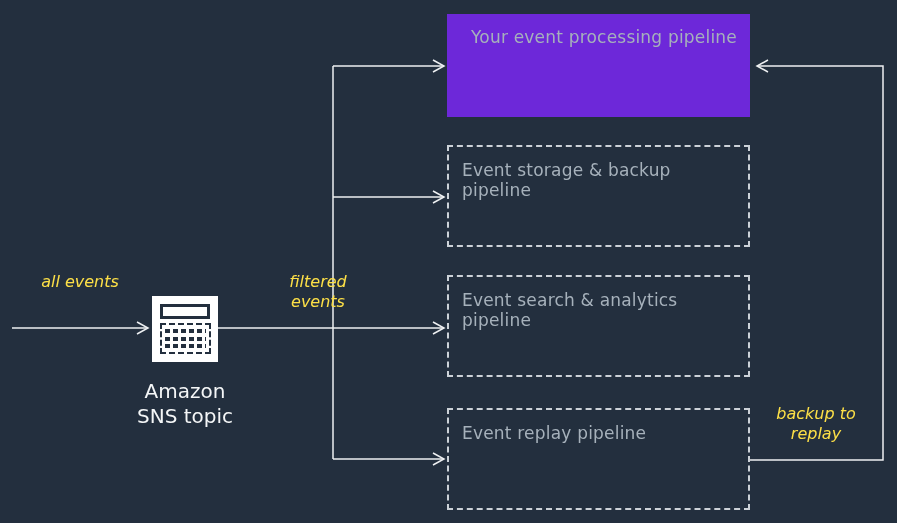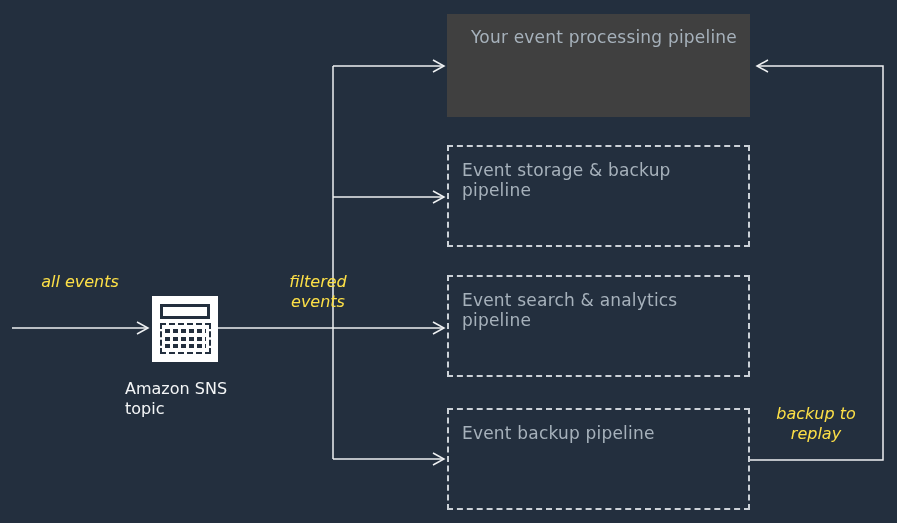--- a/index.html
+++ b/index.html
@@ -33,21 +33,21 @@
     left: 447px;
     width: 303px;
     height: 103px;
     box-sizing: border-box;
     color: #a6b1bb;
     font-size: 17px;
     padding: 13px 10px 0 13px;
     letter-spacing: 0.2px;
   }
   .pipeline.solid {
-    background: #404040;
+    background: #6d28d9;
     padding-left: 24px;
   }
   .pipeline.dashed {
     border: 2px dashed #ccd2d8;
     background: transparent;
   }
   #box-processing { top: 14px; }
   #box-storage    { top: 145px; height: 102px; }
   #box-search     { top: 275px; height: 102px; }
   #box-replay     { top: 408px; height: 102px; }
@@ -112,21 +112,22 @@
     left: 772px;
     top: 404px;
     width: 88px;
   }
   #label-sns {
     position: absolute;
     left: 125px;
     top: 379px;
     width: 120px;
     color: #f4f6f7;
-    font-size: 16px;
+    font-size: 20px;
+    text-align: center;
     line-height: 1.25;
   }
 </style>
 </head>
 <body>
 
 <div id="canvas">
 
   <svg id="connectors" viewBox="0 0 897 523" xmlns="http://www.w3.org/2000/svg">
 
@@ -157,21 +158,21 @@
 
   <div class="pipeline dashed" id="box-storage">
     <span>Event storage &amp; backup pipeline</span>
   </div>
 
   <div class="pipeline dashed" id="box-search">
     <span>Event search &amp; analytics pipeline</span>
   </div>
 
   <div class="pipeline dashed" id="box-replay">
-    <span>Event backup pipeline</span>
+    <span>Event replay pipeline</span>
   </div>
 
   <div id="sns-icon">
     <div class="titlebar"></div>
     <div class="dashed-body">
       <div class="dash-row"></div>
       <div class="dash-row"></div>
       <div class="dash-row"></div>
     </div>
   </div>

